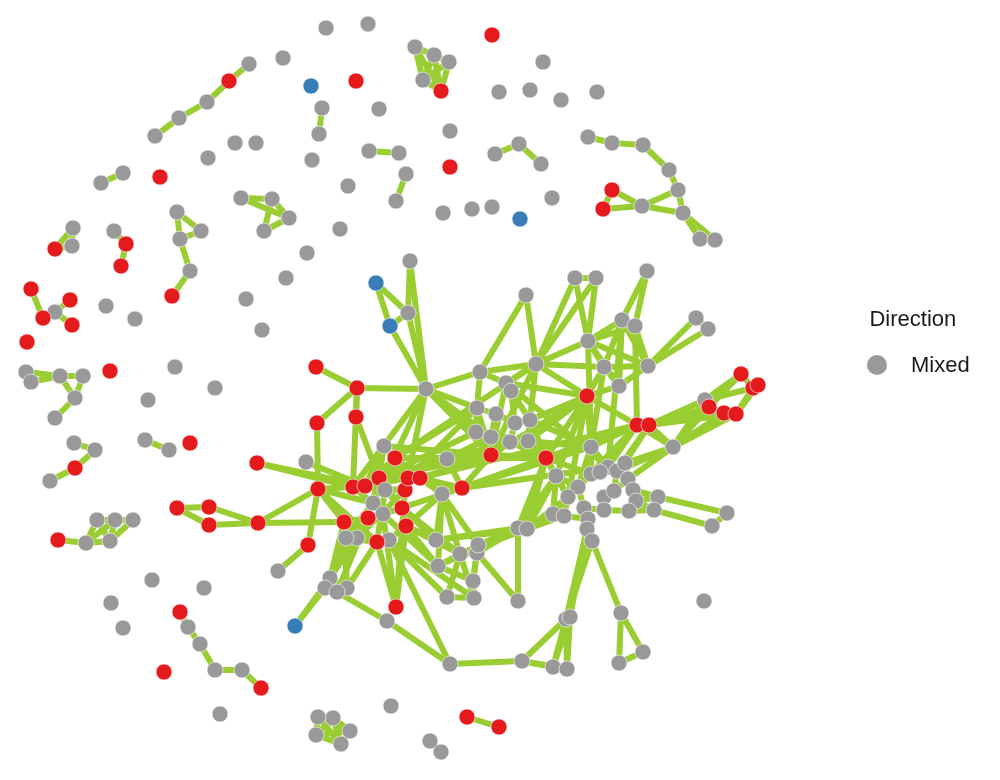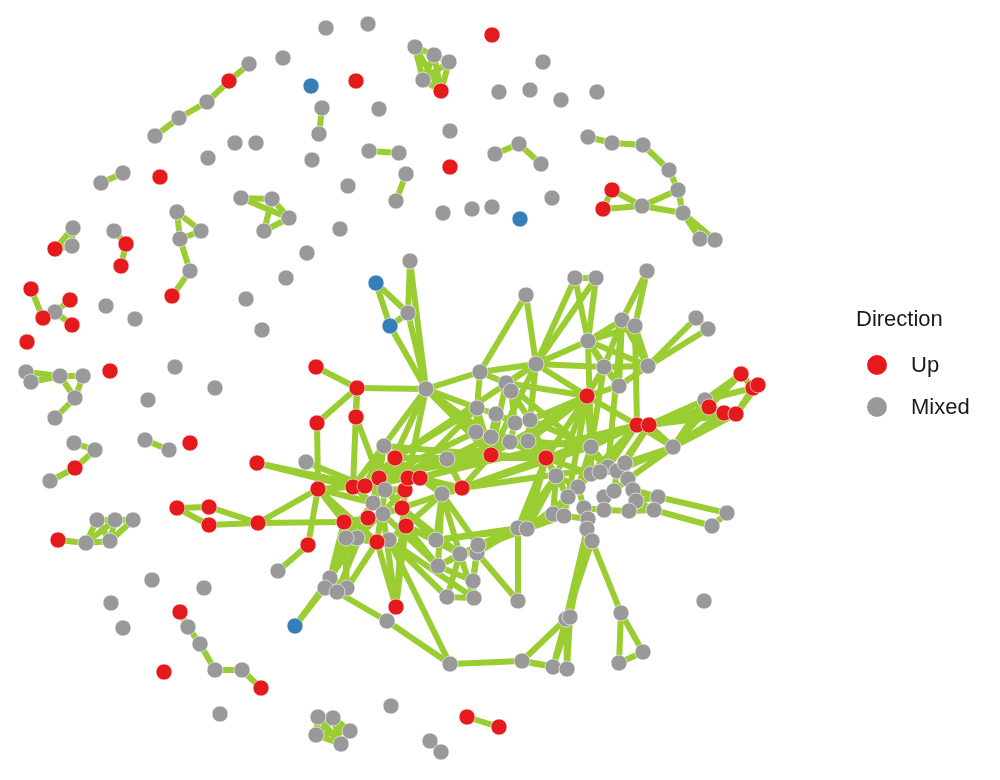--- a/index.html
+++ b/index.html
@@ -1,20 +1,20 @@
 <!DOCTYPE html>
 <html><head>
 <meta charset="utf-8">
 <style>
   html, body { margin: 0; padding: 0; background: #ffffff; }
   body { width: 1000px; height: 780px; position: relative; overflow: hidden;
          font-family: "Liberation Sans", sans-serif; }
   #network { position: absolute; left: 0; top: 0; width: 1000px; height: 780px; }
   .legend { position: absolute; left: 856px; top: 306px; }
-  .legend-title { font-size: 22px; color: #1a1a1a; margin-bottom: 12px; line-height: 26px; }
+  .legend-title { font-size: 22px; color: #1a1a1a; margin-bottom: 12px; line-height: 26px; text-align: center; }
   .legend-item { display: flex; align-items: center; height: 42px; }
   .legend-swatch { width: 20px; height: 20px; border-radius: 50%; margin-left: 11px; margin-right: 24px; }
   .legend-label { font-size: 22px; color: #1a1a1a; }
 </style>
 </head>
 <body>
 
 <svg id="network" xmlns="http://www.w3.org/2000/svg" width="1000" height="780" viewBox="0 0 1000 780">
   <g id="edges">
       <line x1="249" y1="64" x2="229" y2="81" stroke="#9ACD32" stroke-width="6" stroke-linecap="round"></line>
@@ -687,20 +687,16 @@
       <circle cx="430" cy="741" r="8" fill="#999999" stroke="#ffffff" stroke-width="0.6"></circle>
       <circle cx="441" cy="752" r="8" fill="#999999" stroke="#ffffff" stroke-width="0.6"></circle>
       <circle cx="467" cy="717" r="8" fill="#E41A1C" stroke="#ffffff" stroke-width="0.6"></circle>
       <circle cx="499" cy="727" r="8" fill="#E41A1C" stroke="#ffffff" stroke-width="0.6"></circle>
     </g>
 </svg>
 
 <div class="legend">
   <div class="legend-title">Direction</div>
   <div class="legend-item">
-    <span class="legend-swatch" style="background: rgb(228, 26, 28);"></span>
-    <span class="legend-label">Up</span>
-  </div>
-  <div class="legend-item">
     <span class="legend-swatch" style="background: rgb(153, 153, 153);"></span>
     <span class="legend-label">Mixed</span>
   </div>
 </div>
 
 </body></html>

